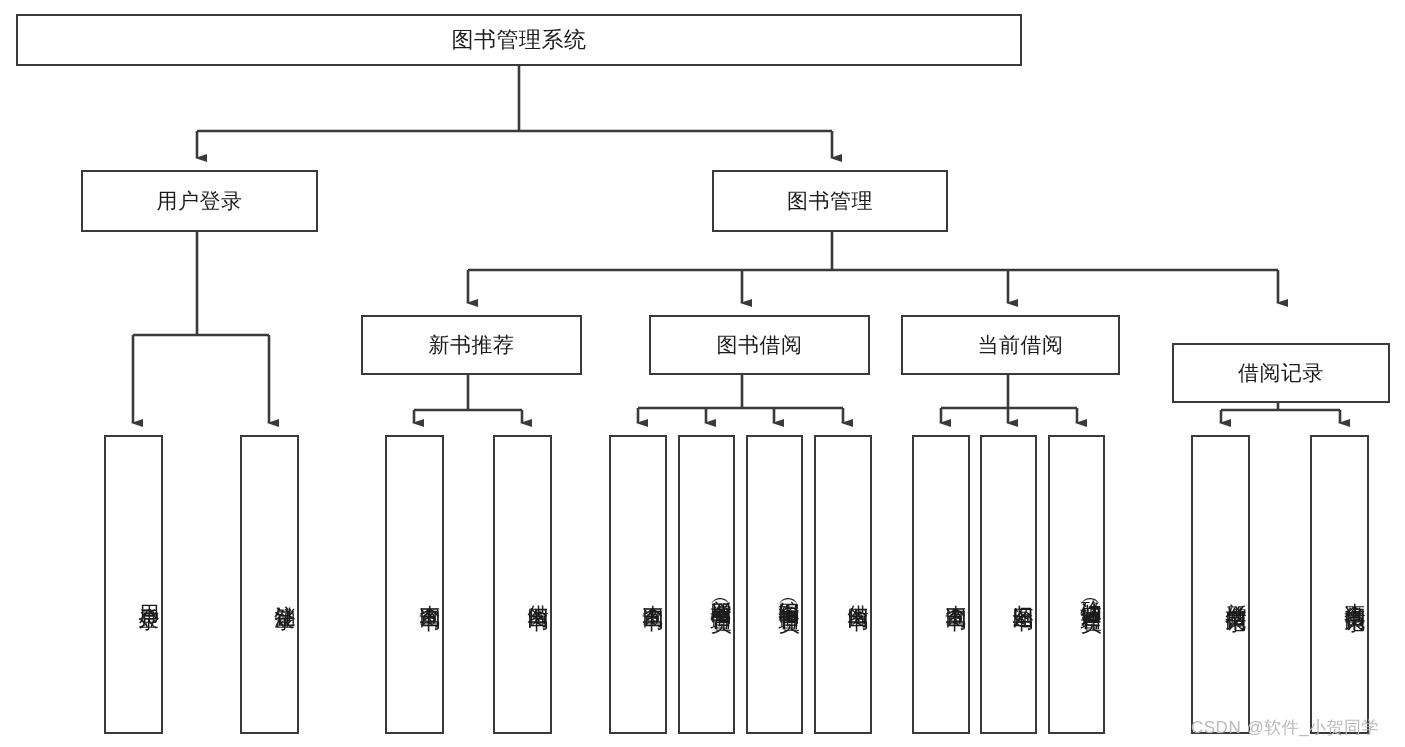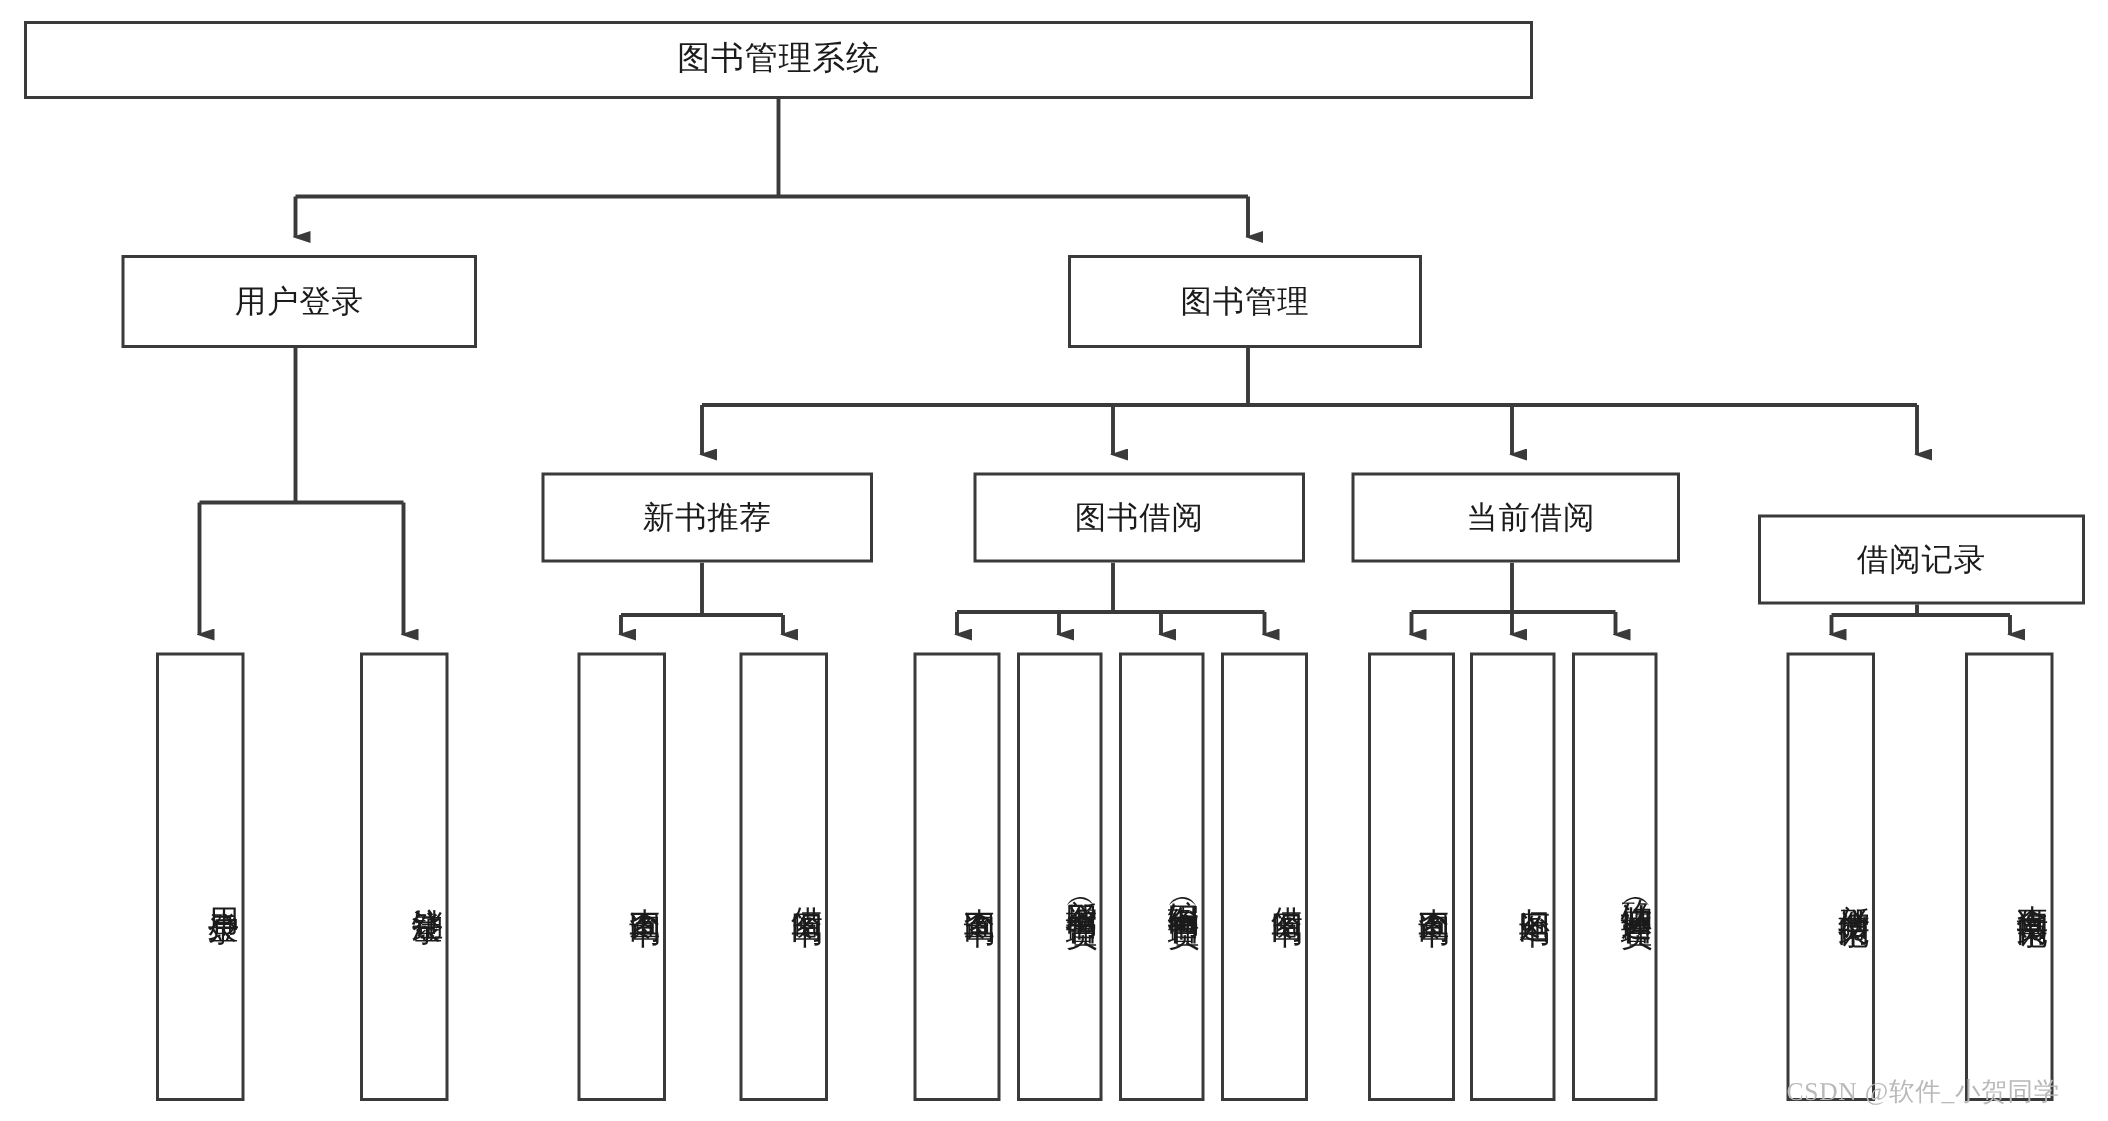--- a/index.html
+++ b/index.html
@@ -57,21 +57,21 @@
     text-orientation: upright;
     display: block;
     white-space: nowrap;
   }
   .watermark {
     position: absolute;
     font-size: 17px;
     color: #b9b9b9;
     white-space: nowrap;
     letter-spacing: 0.5px;
-    font-family: Liberation Serif, serif;
+    font-family: Liberation Sans, sans-serif;
   }
 </style>
 </head>
 <body>
 
 <div id="canvas">
 
   <svg id="edges" viewBox="0 0 1405 747" width="1405" height="747" aria-hidden="true">
     <defs>
       <marker id="arw" markerWidth="10" markerHeight="12" refX="4" refY="10" orient="auto" markerUnits="userSpaceOnUse">

